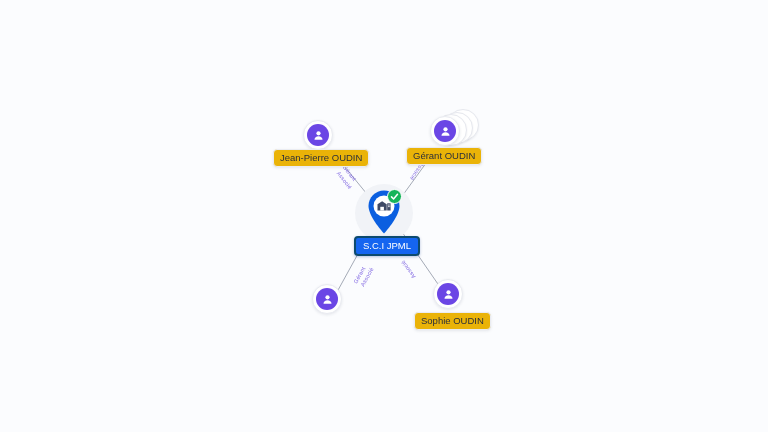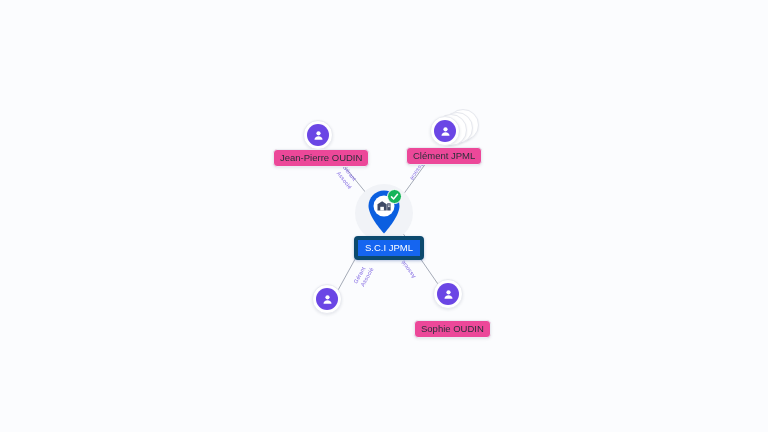--- a/index.html
+++ b/index.html
@@ -103,38 +103,38 @@
     border: 1.5px solid #ffffff;
     box-sizing: border-box;
     display: flex;
     align-items: center;
     justify-content: center;
   }
 
   
   .node-label {
     position: absolute;
-    background: #ec4899;
+    background: #eab308;
     border: 1px solid #eaecf2;
     border-radius: 4px;
     padding: 2px 6px 3px 6px;
     font-size: 9.5px;
     line-height: 11px;
     color: #2b2f3a;
     white-space: nowrap;
     box-shadow: 0 1px 3px rgba(30,40,70,0.10);
     box-sizing: border-box;
   }
 
   #company-label {
     position: absolute;
     left: 354px;
     top: 236px;
     background: #1565f0;
-    border: 4px solid #0c4a6e;
+    border: 2px solid #0c4a6e;
     border-radius: 4px;
     padding: 2px 7px 3px 7px;
     font-size: 9.5px;
     line-height: 11px;
     color: #ffffff;
     white-space: nowrap;
     box-shadow: 0 1px 3px rgba(20,60,150,0.30);
     box-sizing: border-box;
   }
 
@@ -195,42 +195,42 @@
     <div class="person-stack-card" style="left:11px; top:-4px;"></div>
     <div class="person-stack-card" style="left:5px; top:-2px;"></div>
     <div class="person-disc"></div>
     <div class="person-avatar">
       <svg width="13" height="13" viewBox="0 0 24 24" fill="#ffffff">
         <circle cx="12" cy="8" r="3.9"></circle>
         <path d="M4.6 20c0-4.1 3.3-6.4 7.4-6.4s7.4 2.3 7.4 6.4z"></path>
       </svg>
     </div>
   </div>
-  <div class="node-label" style="left:406px; top:147px;">Clément JPML</div>
+  <div class="node-label" style="left:406px; top:147px;">Gérant OUDIN</div>
 
   <div class="person-node" style="left:312px; top:284px;">
     <div class="person-disc"></div>
     <div class="person-avatar">
       <svg width="13" height="13" viewBox="0 0 24 24" fill="#ffffff">
         <circle cx="12" cy="8" r="3.9"></circle>
         <path d="M4.6 20c0-4.1 3.3-6.4 7.4-6.4s7.4 2.3 7.4 6.4z"></path>
       </svg>
     </div>
   </div>
 
   <div class="person-node" style="left:433px; top:279px;">
     <div class="person-disc"></div>
     <div class="person-avatar">
       <svg width="13" height="13" viewBox="0 0 24 24" fill="#ffffff">
         <circle cx="12" cy="8" r="3.9"></circle>
         <path d="M4.6 20c0-4.1 3.3-6.4 7.4-6.4s7.4 2.3 7.4 6.4z"></path>
       </svg>
     </div>
   </div>
-  <div class="node-label" style="left:414px; top:312px;margin-top:8px;">Sophie OUDIN</div>
+  <div class="node-label" style="left:414px; top:312px;">Sophie OUDIN</div>
 
   <div id="company-node">
     <div id="company-halo"></div>
     <svg id="company-pin" viewBox="0 0 36 46" xmlns="http://www.w3.org/2000/svg">
       <path d="M18 1.5C9.4 1.5 2.5 8.4 2.5 17c0 11 15.5 27.5 15.5 27.5S33.5 28 33.5 17c0-8.6-6.9-15.5-15.5-15.5z" fill="#0b5fe0"></path>
       <circle cx="18" cy="17" r="10.5" fill="#ffffff"></circle>
       <g fill="#3f4a66">
         <path d="M11.5 21.5v-6.2l4.6-3.1 4.6 3.1v6.2z"></path>
         <rect x="21.2" y="14.3" width="3.4" height="7.2"></rect>
         <rect x="22" y="15.6" width="0.9" height="0.9" fill="#ffffff"></rect>

